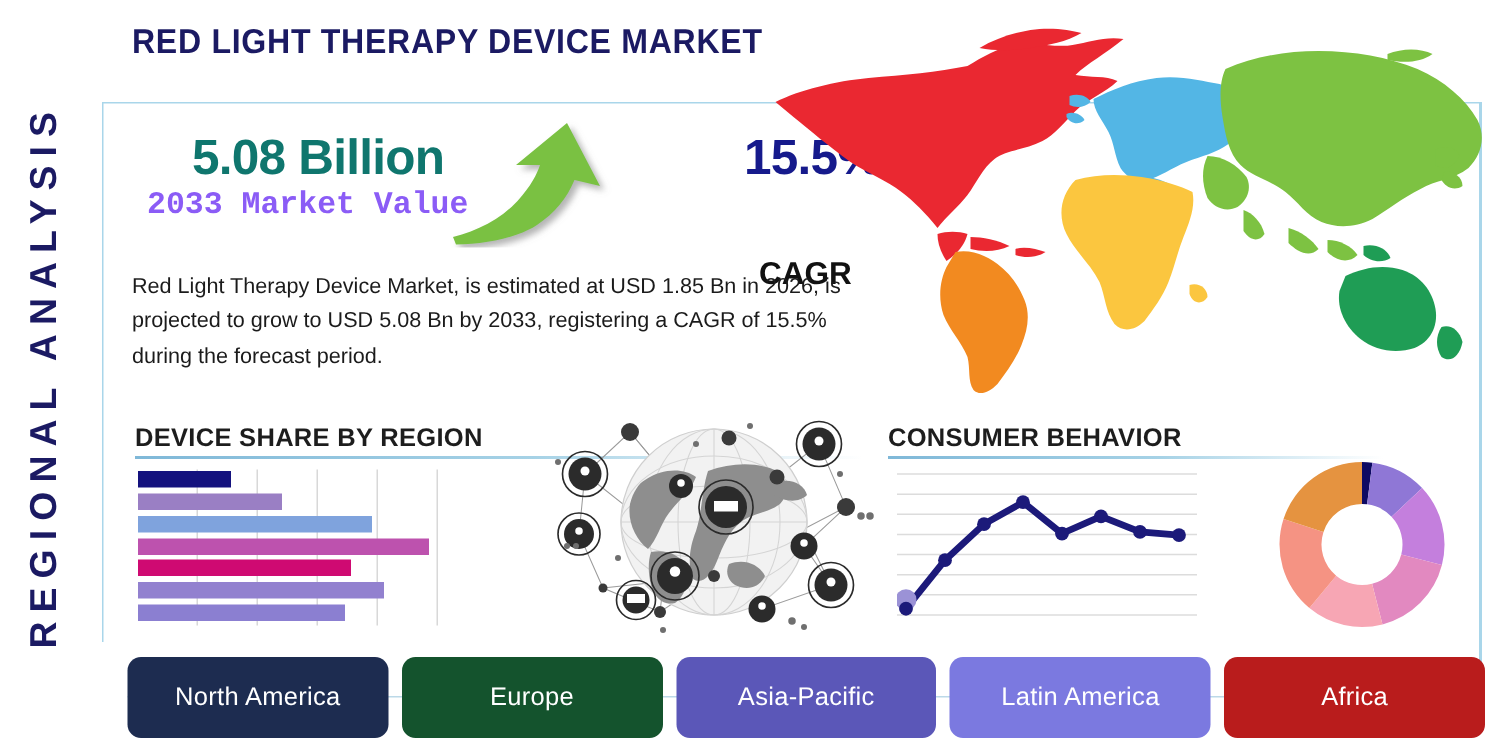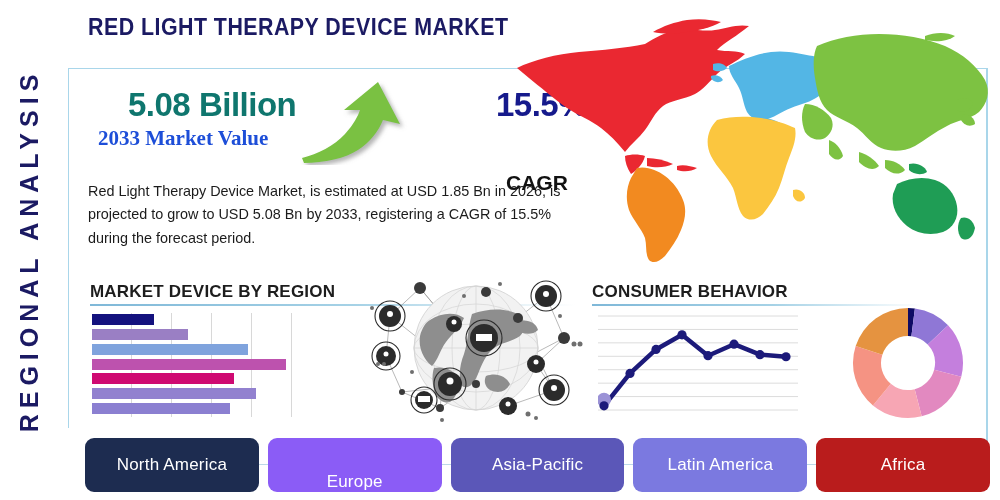--- a/index.html
+++ b/index.html
@@ -48,23 +48,23 @@
   
   .kpi{position:absolute;left:88px;top:90px;width:420px;height:80px;}
   .kpi-value{
     position:absolute;left:40px;top:-4px;
     font-size:33px;font-weight:700;color:#0f766e;
     letter-spacing:-.5px;white-space:nowrap;
     font-family:"Liberation Sans Narrow","Liberation Sans",sans-serif;
   }
   .kpi-label{
     position:absolute;left:10px;top:36px;
-    font-size:21px;font-weight:700;color:#1d4ed8;
+    font-size:21px;font-weight:700;color:#8b5cf6;
     white-space:nowrap;
-    font-family:Liberation Serif, serif;
+    font-family:Liberation Mono, monospace;
   }
   .cagr-value{
     position:absolute;left:408px;top:-4px;
     font-size:33px;font-weight:700;color:#161a8c;
     letter-spacing:-.5px;white-space:nowrap;
     font-family:"Liberation Sans Narrow","Liberation Sans",sans-serif;
   }
   .cagr-label{
     position:absolute;left:418px;top:36px;
     font-size:21px;font-weight:700;color:#111111;
@@ -237,21 +237,21 @@
         <path d="M392,176 C404,170 418,168 430,172 C442,176 450,186 452,198
                  C454,210 448,220 438,224 C426,228 412,226 402,218
                  C392,210 386,198 388,186 Z"></path>
         <path d="M456,210 C462,208 468,212 470,220 C468,230 462,234 456,230
                  C452,224 452,216 456,210 Z"></path>
         <path d="M404,156 C412,154 420,158 422,164 C416,168 408,166 404,162 Z"></path>
       </g>
     </svg>
   </div>
 
-  <div class="sec-head" id="head-share">MARKET DEVICE BY REGION</div>
+  <div class="sec-head" id="head-share">DEVICE SHARE BY REGION</div>
   <div class="sec-rule" id="rule-share"></div>
 
   <div class="sec-head" id="head-behavior">CONSUMER BEHAVIOR</div>
   <div class="sec-rule" id="rule-behavior"></div>
 
   <div class="barchart">
     <div class="bar-grid" id="bar-grid">
         <i style="left: 39px;"></i>
         <i style="left: 79px;"></i>
         <i style="left: 119px;"></i>
@@ -411,21 +411,21 @@
         <path d="M 22.941680563822047 100.3782283526684 A 55 55 0 0 1 5.691891603766557 41.00406530937788 L 32.32147406003085 49.65654115187641 A 27 27 0 0 0 40.78955227678537 78.8038575549463 Z" fill="#f59383"></path>
         <path d="M 5.691891603766557 41.00406530937788 A 55 55 0 0 1 57.99999999999999 3 L 57.99999999999999 31 A 27 27 0 0 0 32.32147406003085 49.65654115187641 Z" fill="#e59340"></path>
       </svg>
   </div>
 
   <div class="regions-rule"></div>
   <div class="regions" id="regions">
       <div class="region-btn" style="background: rgb(29, 44, 80);">
         <span>North America</span>
       </div>
-      <div class="region-btn" style="background: #8b5cf6; align-items: flex-end;">
+      <div class="region-btn" style="background: #14532d;">
         <span>Europe</span>
       </div>
       <div class="region-btn" style="background: rgb(91, 87, 184);">
         <span>Asia-Pacific</span>
       </div>
       <div class="region-btn" style="background: rgb(123, 121, 224);">
         <span>Latin America</span>
       </div>
       <div class="region-btn" style="background: #b91c1c;">
         <span>Africa</span>

